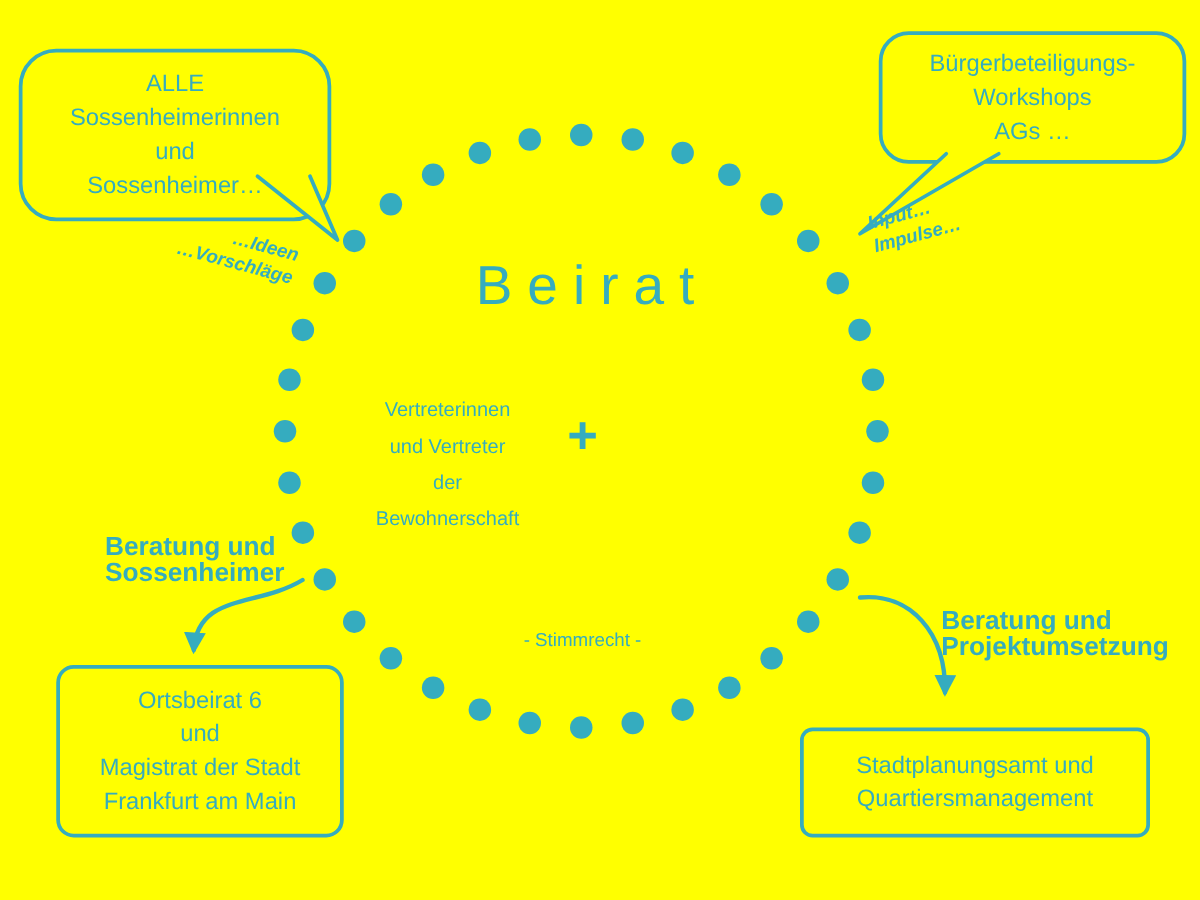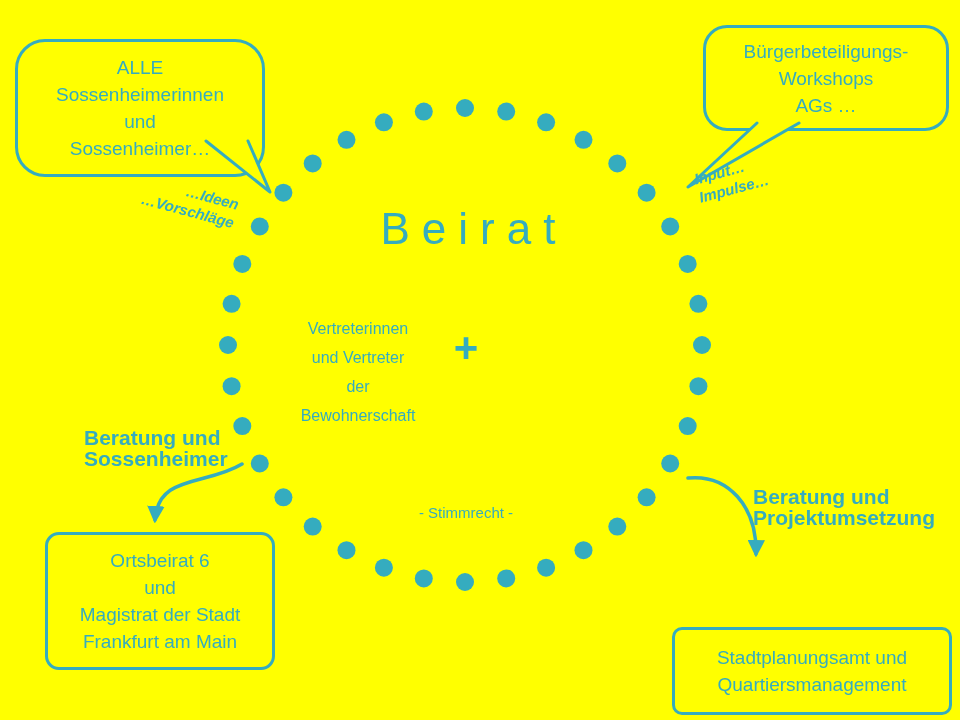--- a/index.html
+++ b/index.html
@@ -23,21 +23,21 @@
   .bubble{
     position:absolute;z-index:1;
     border:3px solid var(--accent);
     background:var(--bg);
     display:flex;flex-direction:column;justify-content:center;
     text-align:center;font-size:19px;line-height:27px;
   }
   .tl{left:15px;top:8px;width:244px;height:132px;border-radius:30px;margin-top:31px;}
   .tr{left:703px;top:25px;width:240px;height:100px;border-radius:24px;}
   .bl{left:45px;top:532px;width:224px;height:132px;border-radius:14px;}
-  .br{left:672px;top:582px;width:274px;height:82px;border-radius:10px;margin-top:45px;}
+  .br{left:640px;top:582px;width:274px;height:82px;border-radius:10px;}
 
   .title{
     position:absolute;z-index:3;left:474px;top:204px;transform:translateX(-50%);
     font-size:44px;font-weight:400;letter-spacing:12px;white-space:nowrap;
   }
   .group{
     position:absolute;z-index:3;transform:translateX(-50%);
     text-align:center;font-size:16px;line-height:29px;white-space:nowrap;
   }
   .gl{left:358px;top:314px;}

